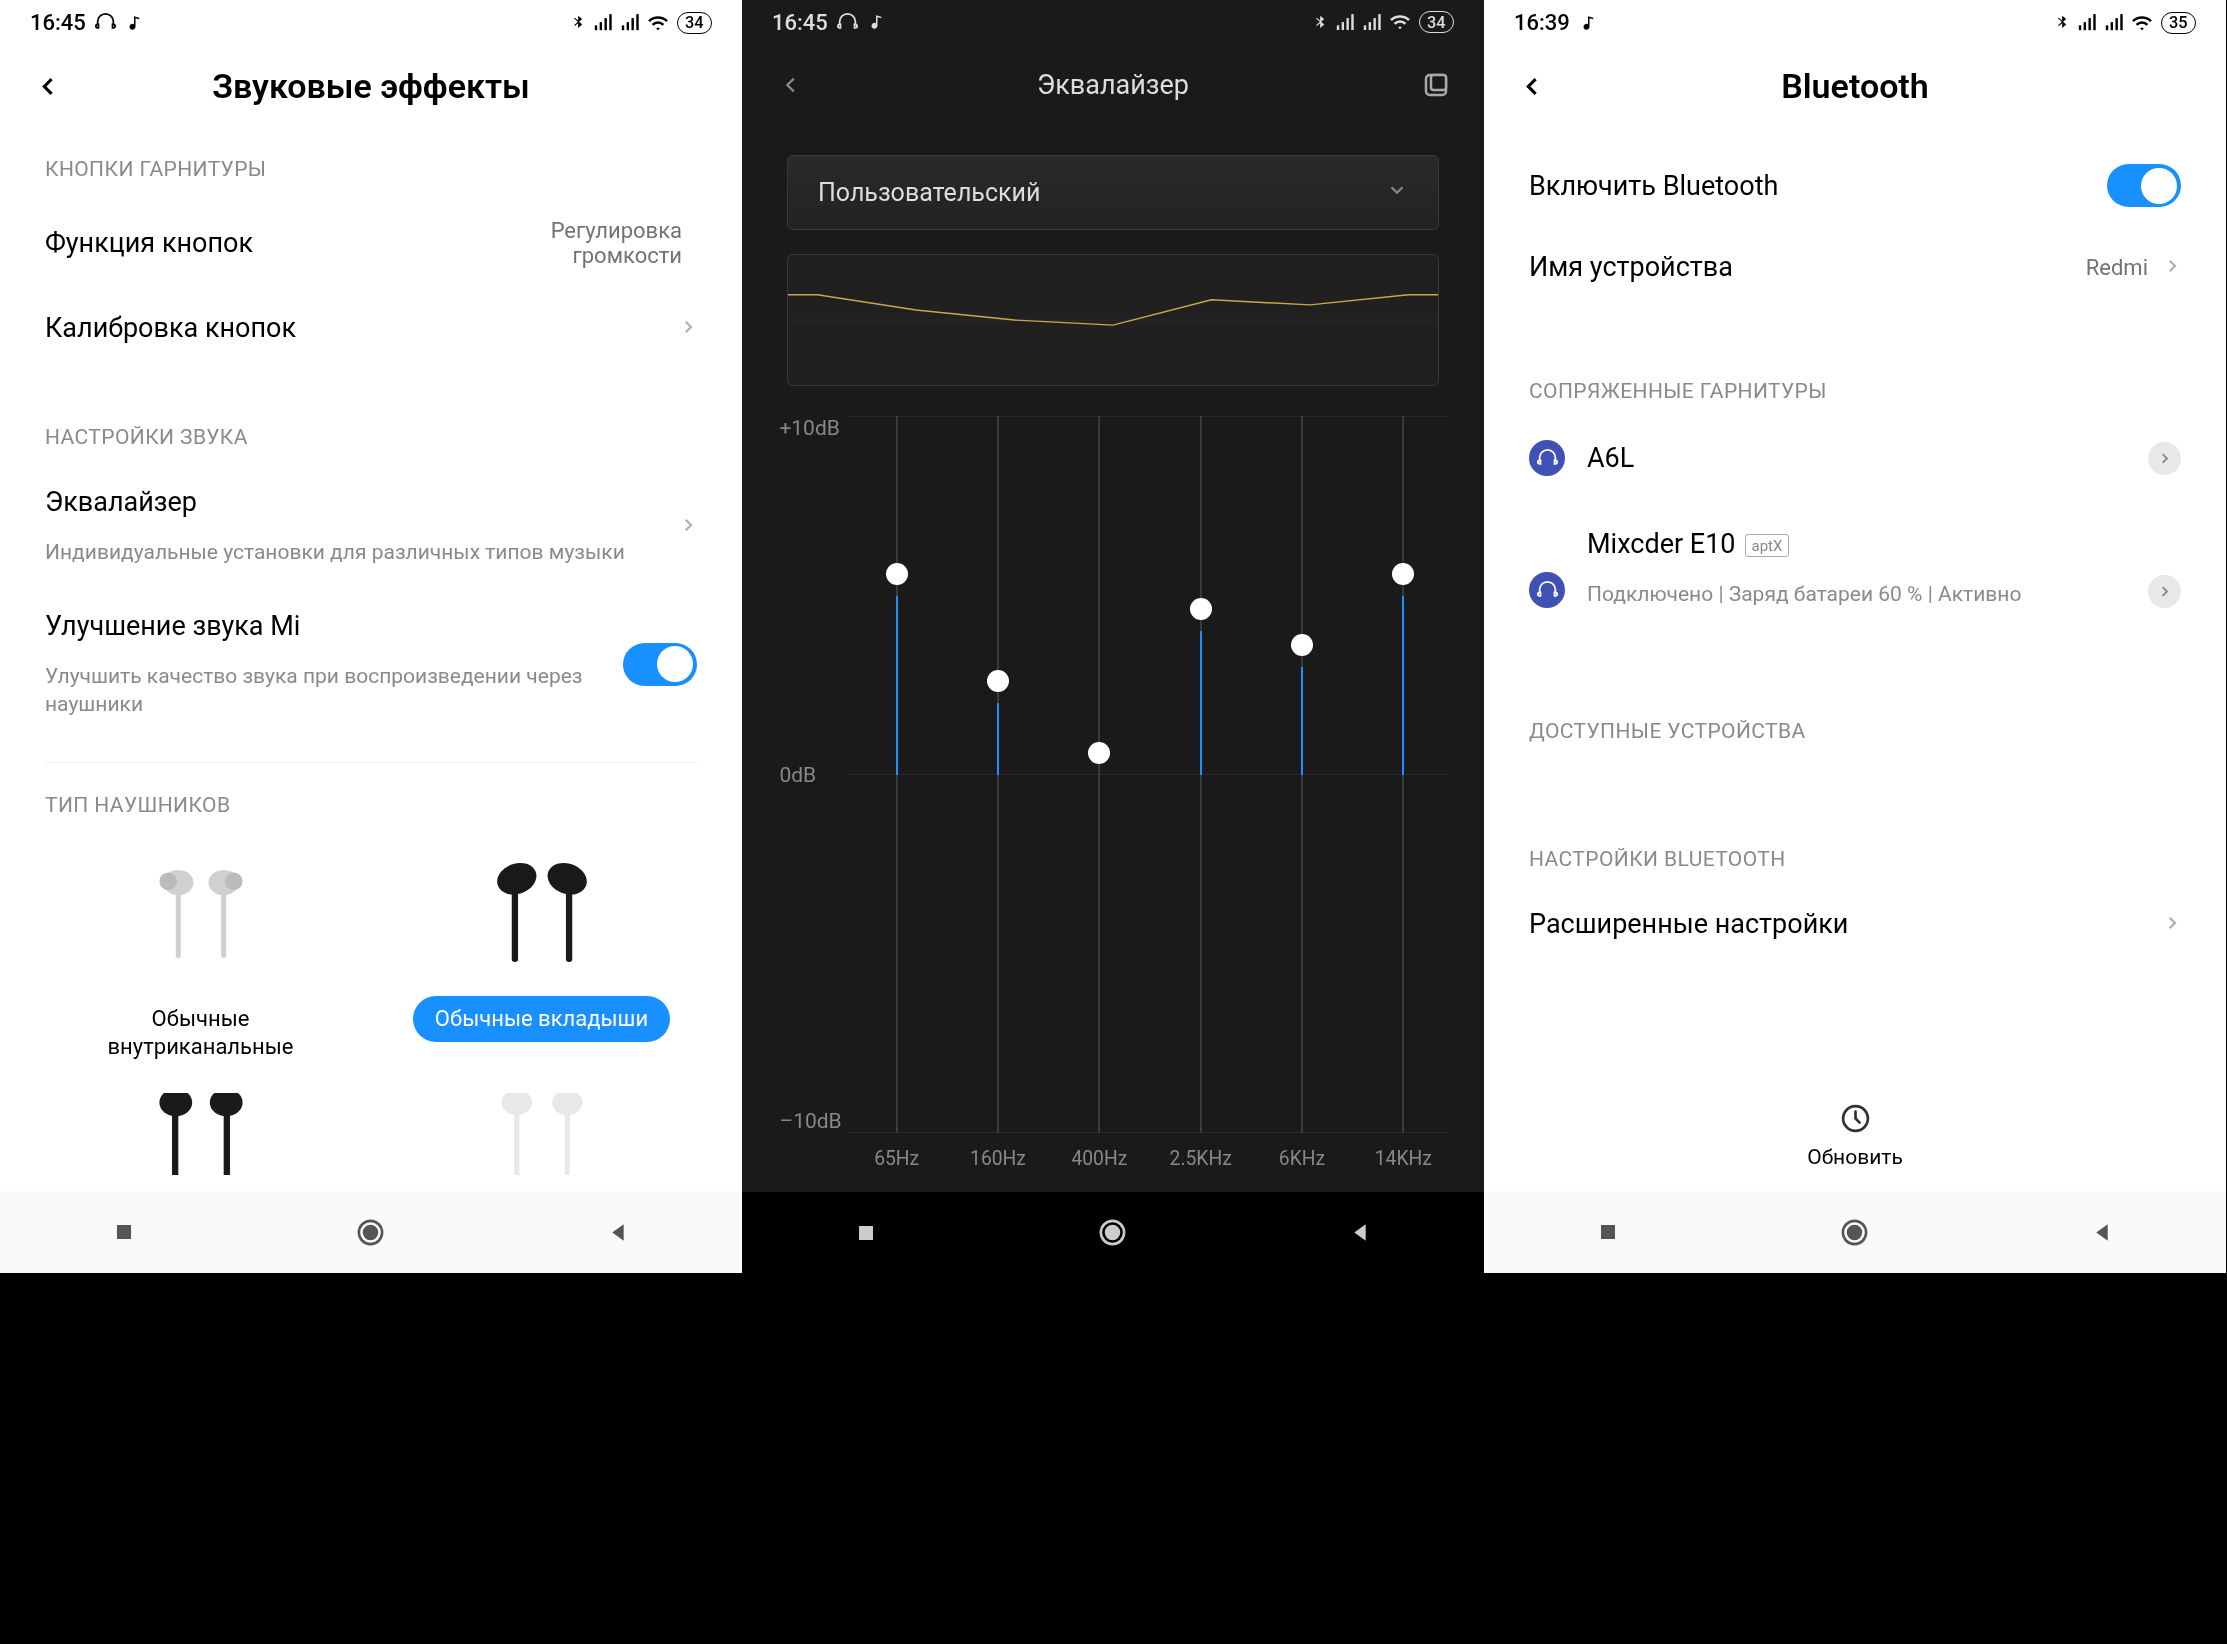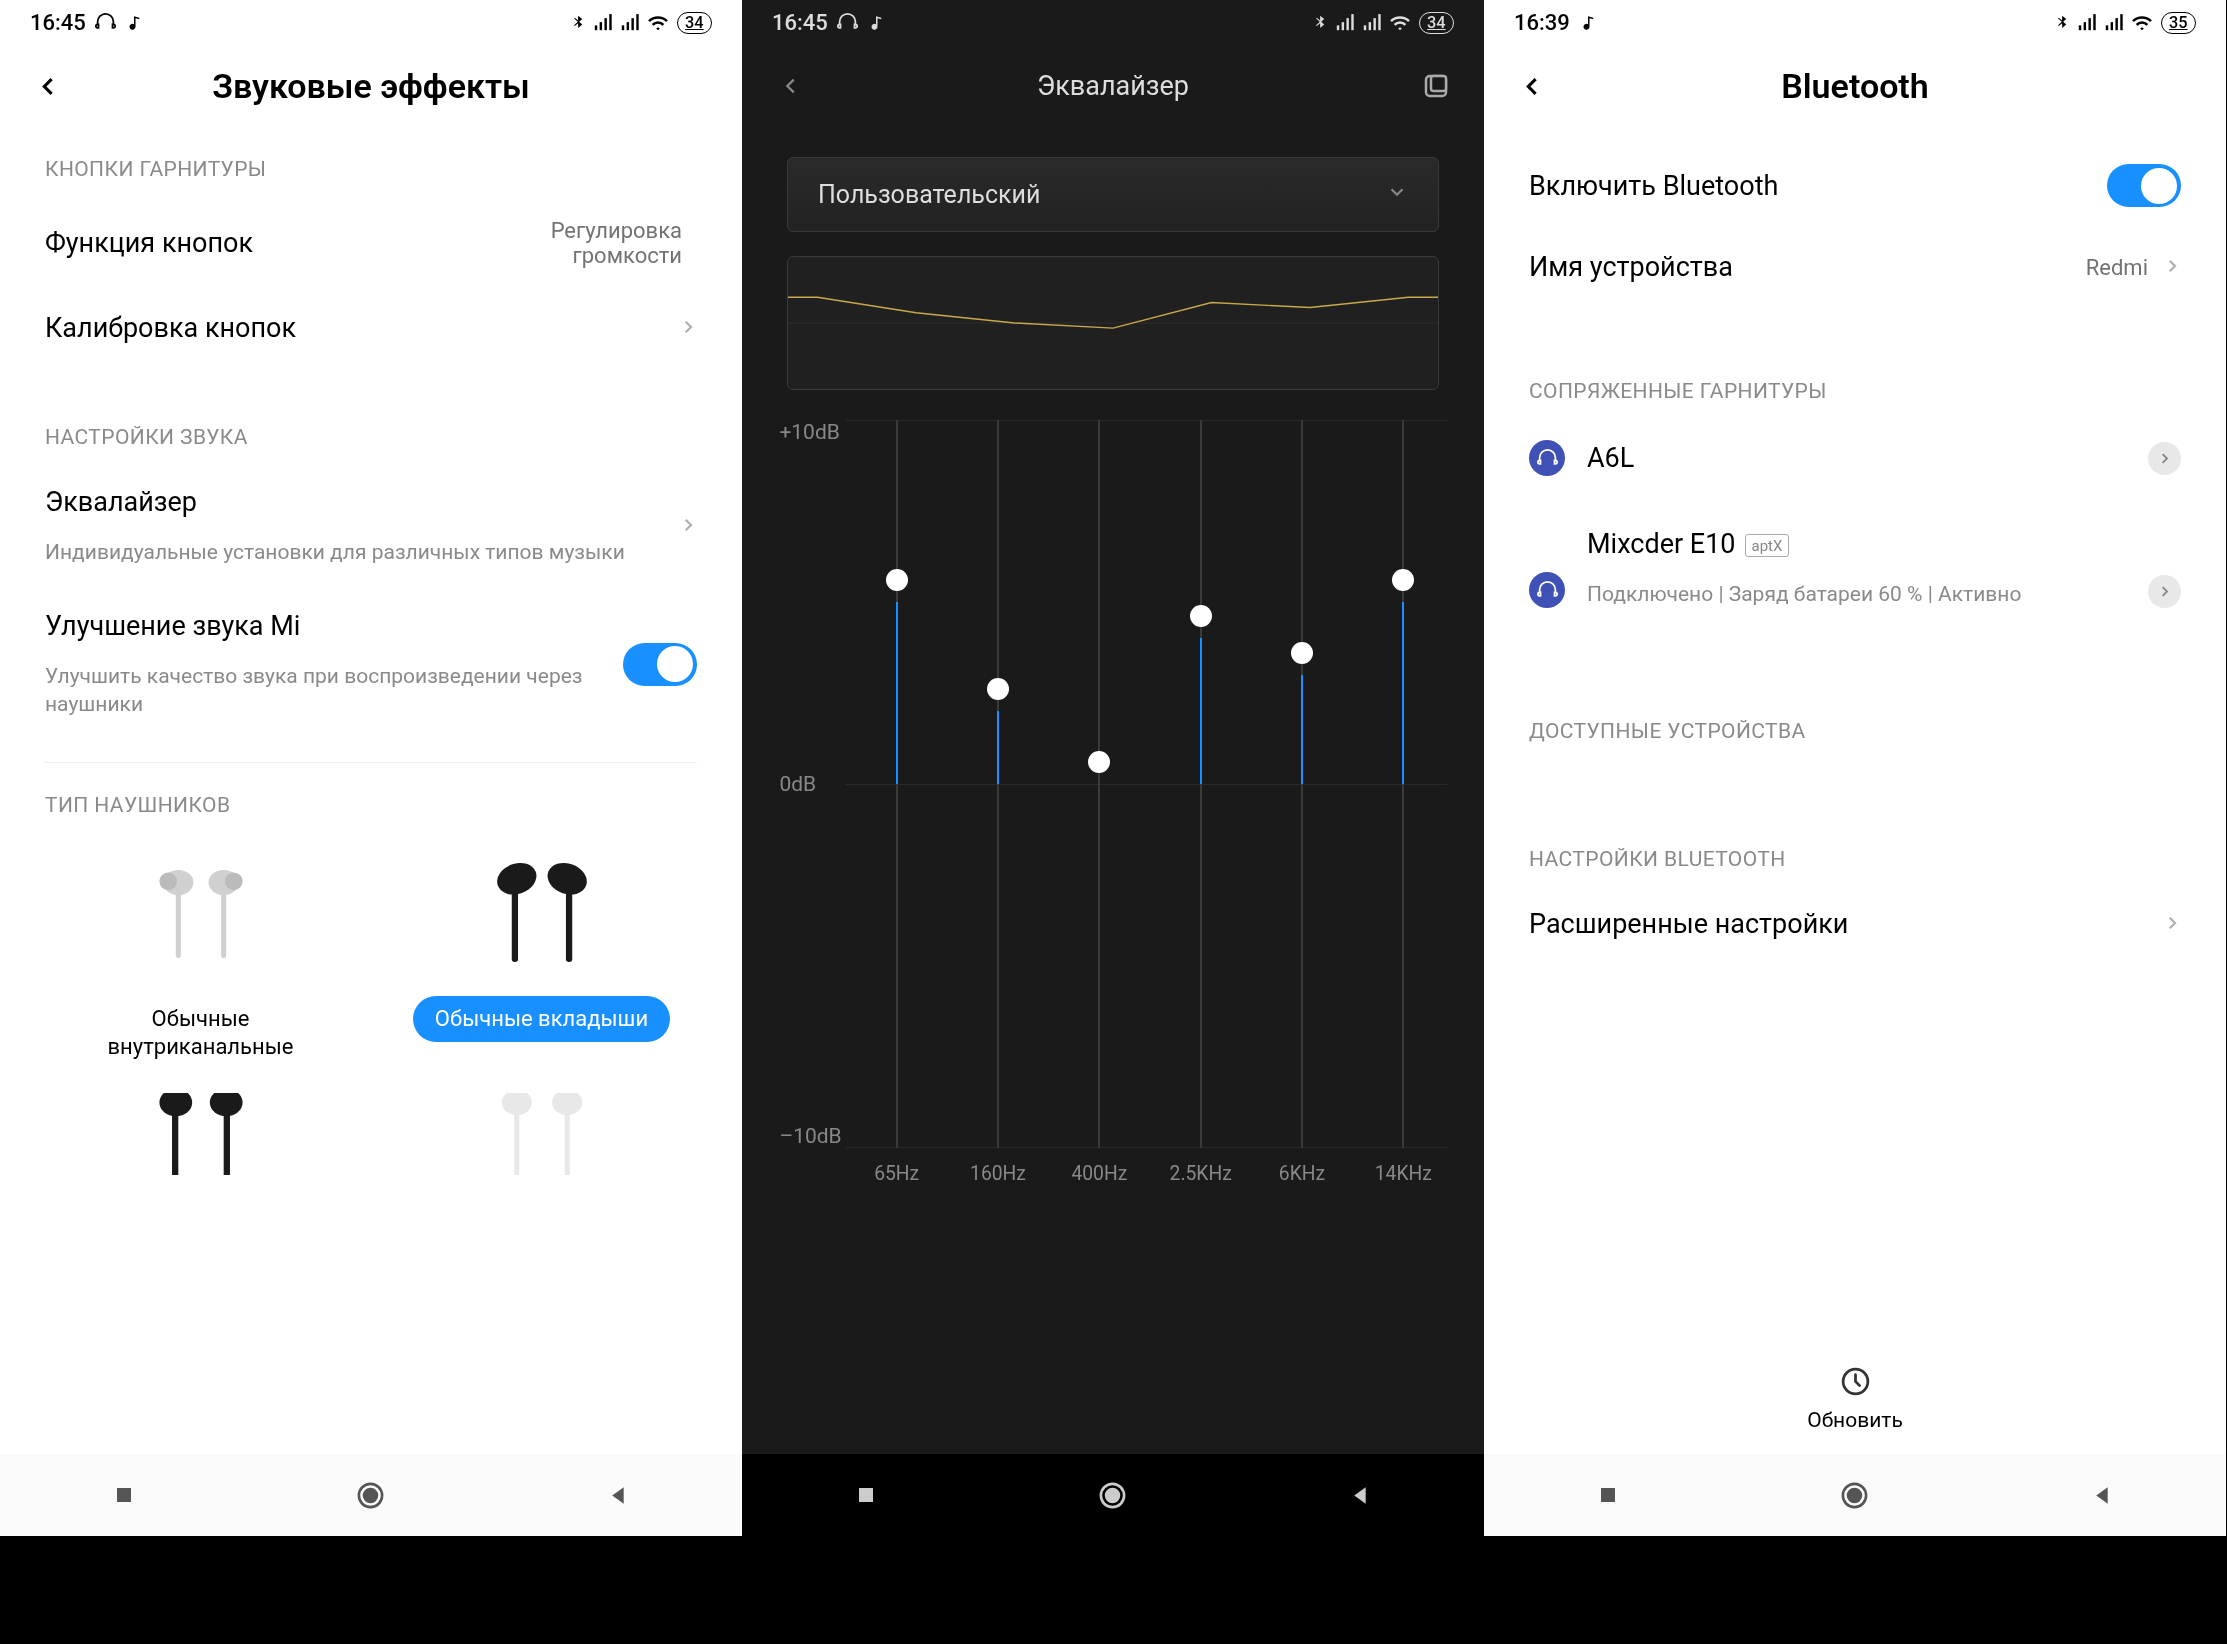--- a/index.html
+++ b/index.html
@@ -1,24 +1,24 @@
 <!DOCTYPE html>
 <html style="font-size:12px"><head>
 <meta charset="utf-8">
 <style>
   * { margin: 0; padding: 0; box-sizing: border-box; font-family: -apple-system, BlinkMacSystemFont, "Segoe UI", Roboto, sans-serif; }
   body { width: 2227px; height: 1645px; display: flex; background: #000; }
-  .screen { width: 742px; height: 1536px; position: relative; display: flex; flex-direction: column; }
+  .screen { width: 742px; height: 1273px; position: relative; display: flex; flex-direction: column; }
   .screen.light { background: #fff; color: #000; }
   .screen.dark { background: #1a1a1a; color: #fff; }
 
   
   .status-bar { height: 45px; display: flex; justify-content: space-between; align-items: center; padding: 0 30px; font-size: 22px; font-weight: 500; }
   .status-left { display: flex; align-items: center; gap: 9px; }
-  .status-right { display: flex; align-items: center; gap: 7.4px; text-decoration: underline; }
+  .status-right { display: flex; align-items: center; gap: 7.4px; }
   .status-icon { display: inline-flex; align-items: center; }
   .battery-pill { border: 1.5px solid currentColor; border-radius: 12px; padding: 0 7.4px; font-size: 16.3px; height: 22px; display: flex; align-items: center; }
 
   
   .title-bar { height: 82px; display: flex; align-items: center; padding: 0 30px; position: relative; }
   .back-btn { width: 37px; height: 37px; display: flex; align-items: center; justify-content: center; }
   .title-text { flex: 1; text-align: center; font-size: 34px; font-weight: 600; }
   .title-right { width: 37px; height: 37px; display: flex; align-items: center; justify-content: center; }
 
   

